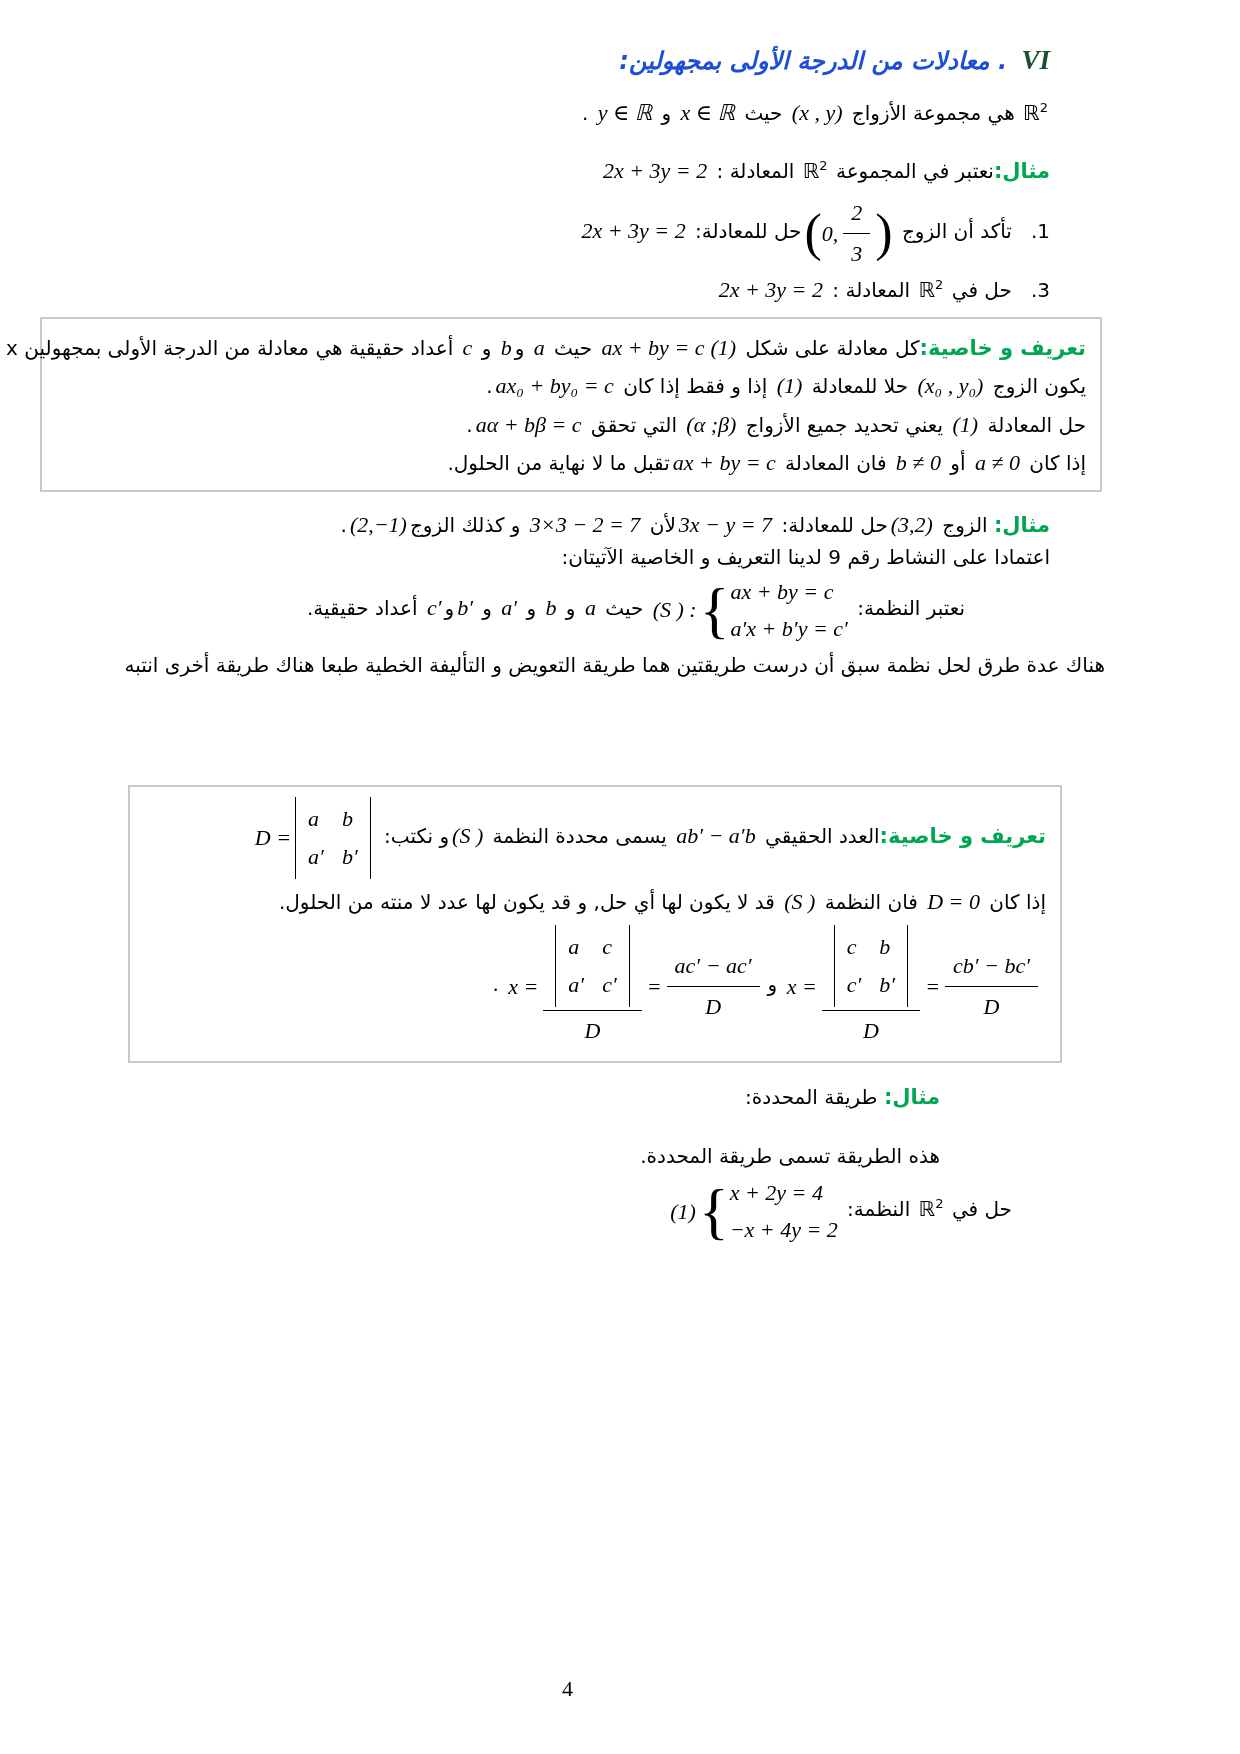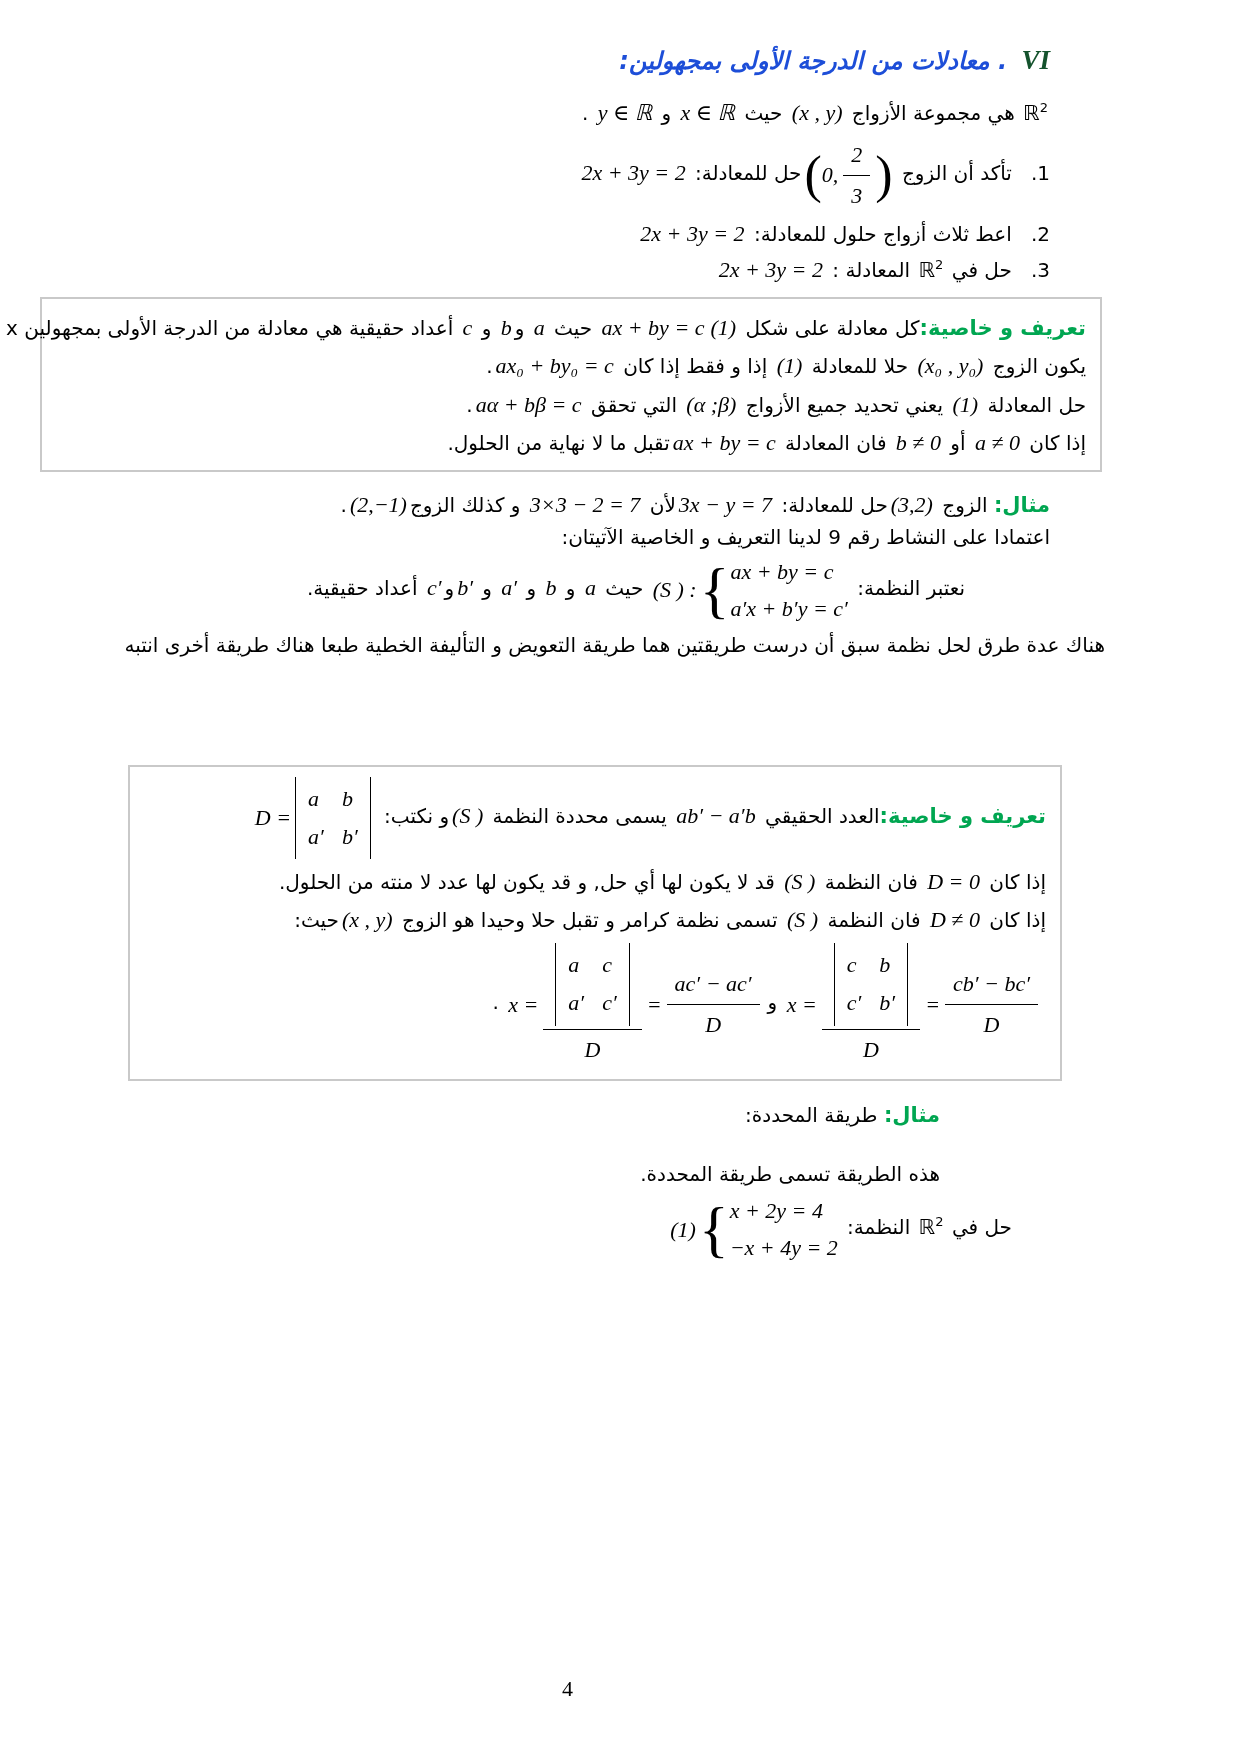--- a/index.html
+++ b/index.html
@@ -69,30 +69,30 @@
   .pagenum   { position:absolute; top:1676px; left:562px; direction:ltr;
                font-family:"Liberation Serif", serif; font-size:22px; }
 </style>
 </head>
 <body>
 
 <div class="page">
 
   <div class="line t-vi"><span class="hlat" dir="ltr">VI</span><span class="harab"> .  معادلات من الدرجة الأولى بمجهولين:</span></div>
   <div class="line l-r2"><span class="bb" dir="ltr">ℝ<sup>2</sup></span><span class="ar"> هي مجموعة الأزواج </span><span class="math" dir="ltr">(x , y)</span><span class="ar"> حيث </span><span class="math" dir="ltr">x ∈ ℝ</span><span class="ar"> و </span><span class="math" dir="ltr">y ∈ ℝ</span><span class="ar"> .</span></div>
+  <div class="line l-ex1"><span class="ar green">مثال:</span><span class="ar">نعتبر في المجموعة  </span><span class="bb" dir="ltr">ℝ<sup>2</sup></span><span class="ar">  المعادلة : </span><span class="math" dir="ltr">2x + 3y = 2</span></div>
   <div class="line l-item1"><span class="ar">1.&nbsp;&nbsp;&nbsp;تأكد أن الزوج </span><span class="math pgroup" dir="ltr">
         <span class="bigp">(</span>
         <span>0,</span>
         <span class="frac math">
           <span class="fnum">2</span>
           <span class="fden">3</span>
         </span>
         <span class="bigp">)</span>
       </span><span class="ar">حل للمعادلة: </span><span class="math" dir="ltr">2x + 3y = 2</span></div>
-  <div class="line l-item2"><span class="ar">2.&nbsp;&nbsp;&nbsp;اعط ثلاث أزواج حلول للمعادلة: </span><span class="math" dir="ltr">2x + 3y = 2</span></div>
   <div class="line l-item3"><span class="ar">3.&nbsp;&nbsp;&nbsp;حل في </span><span class="bb" dir="ltr">ℝ<sup>2</sup></span><span class="ar"> المعادلة : </span><span class="math" dir="ltr">2x + 3y = 2</span></div>
 
   <div class="box box1">
     <div class="line"><span class="ar green">تعريف و خاصية:</span><span class="ar">كل معادلة على شكل </span><span class="math" dir="ltr">ax + by = c</span><span class="math" dir="ltr">(1)</span><span class="ar"> حيث </span><span class="math" dir="ltr">a</span><span class="ar"> و</span><span class="math" dir="ltr">b</span><span class="ar"> و </span><span class="math" dir="ltr">c</span><span class="ar"> أعداد حقيقية هي معادلة من الدرجة الأولى بمجهولين x و </span></div>
     <div class="line"><span class="ar">يكون الزوج </span><span class="math" dir="ltr">(x₀ , y₀)</span><span class="ar"> حلا للمعادلة </span><span class="math" dir="ltr">(1)</span><span class="ar"> إذا و فقط إذا كان </span><span class="math" dir="ltr">ax₀ + by₀ = c</span><span class="ar">.</span></div>
     <div class="line"><span class="ar">حل المعادلة </span><span class="math" dir="ltr">(1)</span><span class="ar"> يعني تحديد جميع الأزواج </span><span class="math" dir="ltr">(α ;β)</span><span class="ar"> التي تحقق </span><span class="math" dir="ltr">aα + bβ = c</span><span class="ar">.</span></div>
     <div class="line"><span class="ar">إذا كان </span><span class="math" dir="ltr">a ≠ 0</span><span class="ar"> أو </span><span class="math" dir="ltr">b ≠ 0</span><span class="ar"> فان المعادلة </span><span class="math" dir="ltr">ax + by = c</span><span class="ar">تقبل ما لا نهاية من الحلول.</span></div>
   </div>
 
   <div class="line l-ex2"><span class="ar green">مثال:</span><span class="ar"> الزوج </span><span class="math" dir="ltr">(3,2)</span><span class="ar">حل للمعادلة:  </span><span class="math" dir="ltr">3x − y = 7</span><span class="ar">لأن </span><span class="math" dir="ltr">3×3 − 2 = 7</span><span class="ar"> و كذلك الزوج</span><span class="math" dir="ltr">(2,−1)</span><span class="ar">.</span></div>
@@ -112,21 +112,20 @@
     <div class="line"><span class="ar green">تعريف و خاصية:</span><span class="ar">العدد الحقيقي </span><span class="math" dir="ltr">ab′ − a′b</span><span class="ar"> يسمى محددة النظمة </span><span class="math" dir="ltr">(S )</span><span class="ar">و نكتب: </span><span class="math deteq" dir="ltr">
           <span>D = </span>
           <span class="det">
             <span class="dcell">a</span>
             <span class="dcell">b</span>
             <span class="dcell">a′</span>
             <span class="dcell">b′</span>
           </span>
         </span></div>
     <div class="line b2l2"><span class="ar">إذا كان </span><span class="math" dir="ltr">D = 0</span><span class="ar"> فان النظمة </span><span class="math" dir="ltr">(S )</span><span class="ar"> قد لا يكون لها أي حل, و قد يكون لها عدد لا منته من الحلول.</span></div>
-    <div class="line b2l3"><span class="ar">إذا كان </span><span class="math" dir="ltr">D ≠ 0</span><span class="ar"> فان النظمة </span><span class="math" dir="ltr">(S )</span><span class="ar"> تسمى نظمة كرامر و تقبل حلا وحيدا هو الزوج </span><span class="math" dir="ltr">(x , y)</span><span class="ar">حيث:</span></div>
     <div class="line b2formula"><span class="math cramer" dir="ltr">
           <span>x = </span>
           <span class="frac">
             <span class="fnum"><span class="det">
                 <span class="dcell">c</span>
                 <span class="dcell">b</span>
                 <span class="dcell">c′</span>
                 <span class="dcell">b′</span>
               </span></span>
             <span class="fden">D</span>

